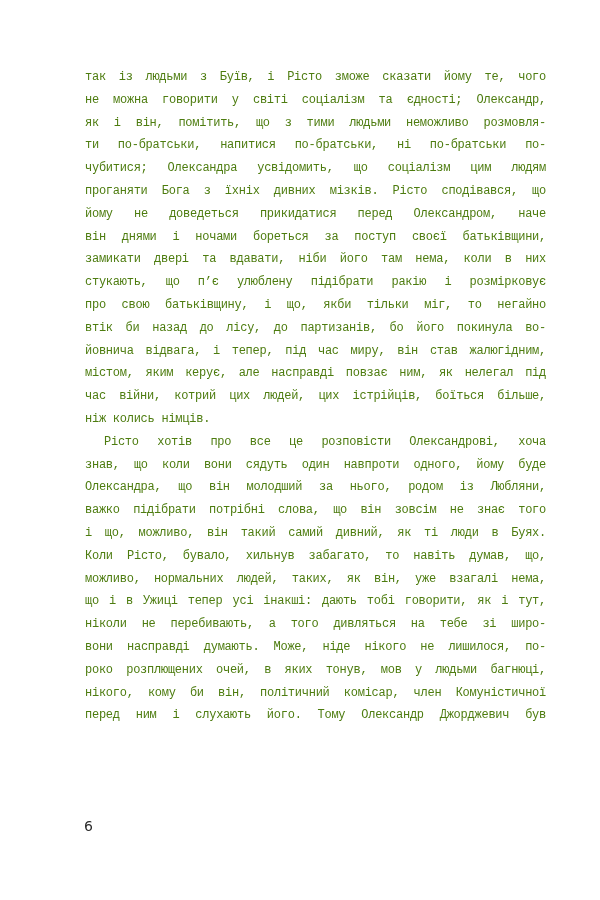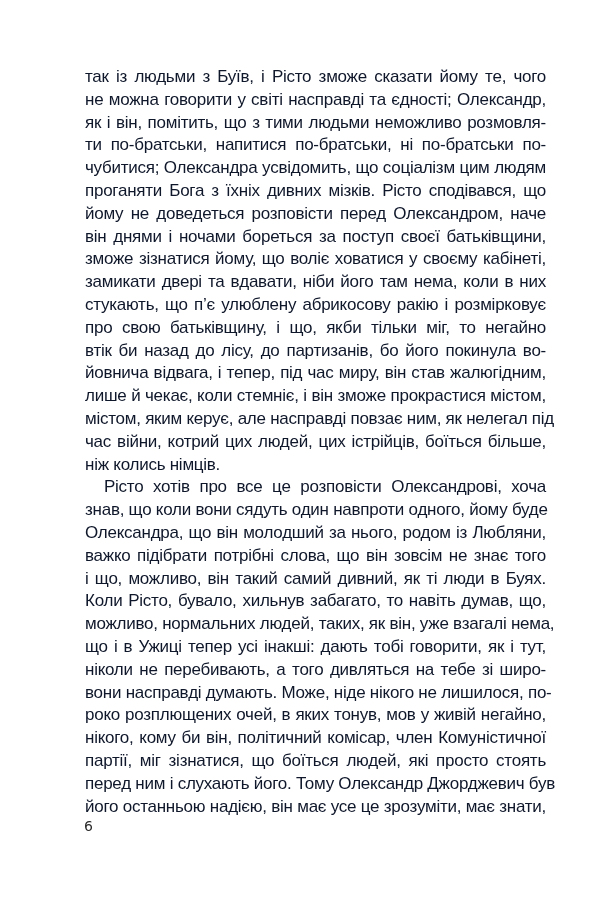--- a/index.html
+++ b/index.html
@@ -17,24 +17,24 @@
       position: absolute;
       left: 0; top: 0;
       width: 600px; height: 900px;
       background: #ffffff;
     }
     .text-block {
       position: absolute;
       left: 85px;
       top: 66px;
       width: 461px;
-      font-family: Liberation Sans, sans-serif;
-      font-size: 17px;
+      font-family: Liberation Mono, monospace;
+      font-size: 12px;
       line-height: 22.8px;
-      color: #0f172a;
+      color: #4d7c0f;
     }
     .line {
       display: block;
       height: 22.8px;
       white-space: nowrap;
       text-align: justify;
       text-align-last: justify;
       letter-spacing: -0.25px;
     }
     .line.last {
@@ -52,50 +52,46 @@
       color: #2b2b2b;
     }
   </style>
 </head>
 <body>
 
 <div class="page">
   <div class="text-block" id="text-block">
       <div>
         <span class="line">так із людьми з Буїв, і Рісто зможе сказати йому те, чого</span>
-        <span class="line">не можна говорити у світі насправді та єдності; Олександр,</span>
+        <span class="line">не можна говорити у світі соціалізм та єдності; Олександр,</span>
         <span class="line">як і він, помітить, що з тими людьми неможливо розмовля-</span>
         <span class="line">ти по-братськи, напитися по-братськи, ні по-братськи по-</span>
         <span class="line">чубитися; Олександра усвідомить, що соціалізм цим людям</span>
         <span class="line">проганяти Бога з їхніх дивних мізків. Рісто сподівався, що</span>
-        <span class="line">йому не доведеться розповісти перед Олександром, наче</span>
+        <span class="line">йому не доведеться прикидатися перед Олександром, наче</span>
         <span class="line">він днями і ночами бореться за поступ своєї батьківщини,</span>
-        <span class="line">зможе зізнатися йому, що воліє ховатися у своєму кабінеті,</span>
         <span class="line">замикати двері та вдавати, ніби його там нема, коли в них</span>
-        <span class="line">стукають, що п’є улюблену абрикосову ракію і розмірковує</span>
+        <span class="line">стукають, що п’є улюблену підібрати ракію і розмірковує</span>
         <span class="line">про свою батьківщину, і що, якби тільки міг, то негайно</span>
         <span class="line">втік би назад до лісу, до партизанів, бо його покинула во-</span>
         <span class="line">йовнича відвага, і тепер, під час миру, він став жалюгідним,</span>
-        <span class="line">лише й чекає, коли стемніє, і він зможе прокрастися містом,</span>
         <span class="line">містом, яким керує, але насправді повзає ним, як нелегал під</span>
         <span class="line">час війни, котрий цих людей, цих істрійців, боїться більше,</span>
         <span class="line last">ніж колись німців.</span>
       </div>
       <div>
         <span class="line indent">Рісто хотів про все це розповісти Олександрові, хоча</span>
         <span class="line">знав, що коли вони сядуть один навпроти одного, йому буде</span>
         <span class="line">Олександра, що він молодший за нього, родом із Любляни,</span>
         <span class="line">важко підібрати потрібні слова, що він зовсім не знає того</span>
         <span class="line">і що, можливо, він такий самий дивний, як ті люди в Буях.</span>
         <span class="line">Коли Рісто, бувало, хильнув забагато, то навіть думав, що,</span>
         <span class="line">можливо, нормальних людей, таких, як він, уже взагалі нема,</span>
         <span class="line">що і в Ужиці тепер усі інакші: дають тобі говорити, як і тут,</span>
         <span class="line">ніколи не перебивають, а того дивляться на тебе зі широ-</span>
         <span class="line">вони насправді думають. Може, ніде нікого не лишилося, по-</span>
-        <span class="line">роко розплющених очей, в яких тонув, мов у живій негайно,</span>
+        <span class="line">роко розплющених очей, в яких тонув, мов у людьми багнюці,</span>
         <span class="line">нікого, кому би він, політичний комісар, член Комуністичної</span>
-        <span class="line">партії, міг зізнатися, що боїться людей, які просто стоять</span>
         <span class="line">перед ним і слухають його. Тому Олександр Джорджевич був</span>
-        <span class="line">його останньою надією, він має усе це зрозуміти, має знати,</span>
       </div>
     </div>
   <div class="page-number">6</div>
 </div>
 
 </body></html>

